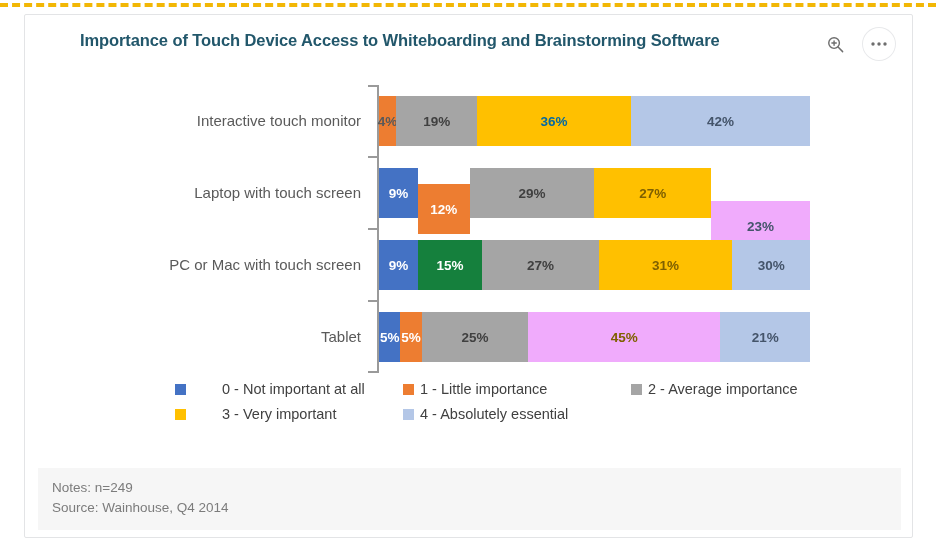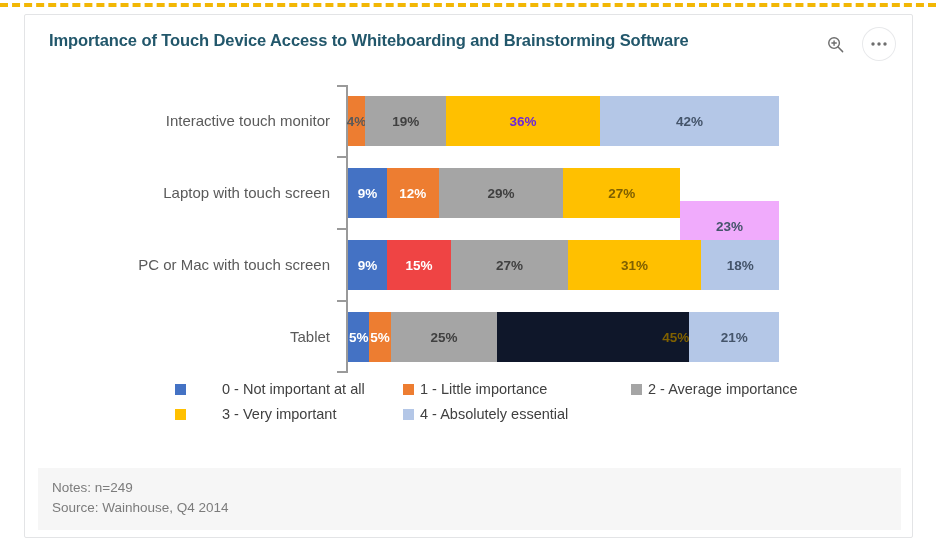--- a/index.html
+++ b/index.html
@@ -23,20 +23,21 @@
   }
 
   .card {
     position: absolute;
     top: 14px; left: 24px;
     width: 889px;
     height: 524px;
     background: #ffffff;
     border: 1px solid #E3E4E6;
     border-radius: 2px;
+    padding-left: 31px;
   }
 
   
   .card-header {
     position: relative;
     height: 56px;
     padding: 16px 0 0 24px;
   }
   .chart-title {
     font-size: 16.5px;
@@ -241,78 +242,78 @@
 
       <div class="rows" id="bar-rows">
           <div class="row-slot">
             <div class="bar">
               <div class="seg" style="width: 4%; background: rgb(237, 125, 49); color: rgb(89, 89, 89);">
                 <span class="seg-label">4%</span>
               </div>
               <div class="seg" style="width: 19%; background: rgb(165, 165, 165); color: rgb(64, 64, 64);">
                 <span class="seg-label">19%</span>
               </div>
-              <div class="seg" style="width: 36%; background: rgb(255, 192, 0); color: #6d28d9;">
+              <div class="seg" style="width: 36%; background: rgb(255, 192, 0); color: #0369a1;">
                 <span class="seg-label">36%</span>
               </div>
               <div class="seg" style="width: 42%; background: rgb(180, 199, 231); color: rgb(68, 84, 106);">
                 <span class="seg-label">42%</span>
               </div>
             </div>
           </div>
           <div class="row-slot">
             <div class="bar">
               <div class="seg" style="width: 9%; background: rgb(68, 114, 196); color: rgb(255, 255, 255);">
                 <span class="seg-label">9%</span>
               </div>
-              <div class="seg" style="width: 12%; background: rgb(237, 125, 49); color: rgb(255, 255, 255);">
+              <div class="seg" style="width: 12%; background: rgb(237, 125, 49); color: rgb(255, 255, 255); margin-top: 16px;">
                 <span class="seg-label">12%</span>
               </div>
               <div class="seg" style="width: 29%; background: rgb(165, 165, 165); color: rgb(64, 64, 64);">
                 <span class="seg-label">29%</span>
               </div>
               <div class="seg" style="width: 27%; background: rgb(255, 192, 0); color: rgb(127, 96, 0);">
                 <span class="seg-label">27%</span>
               </div>
               <div class="seg" style="width: 23%; background: #f0abfc; color: rgb(68, 84, 106); margin-top: 33px;">
                 <span class="seg-label">23%</span>
               </div>
             </div>
           </div>
           <div class="row-slot">
             <div class="bar">
               <div class="seg" style="width: 9%; background: rgb(68, 114, 196); color: rgb(255, 255, 255);">
                 <span class="seg-label">9%</span>
               </div>
-              <div class="seg" style="width: 15%; background: #ef4444; color: rgb(255, 255, 255);">
+              <div class="seg" style="width: 15%; background: #15803d; color: rgb(255, 255, 255);">
                 <span class="seg-label">15%</span>
               </div>
               <div class="seg" style="width: 27%; background: rgb(165, 165, 165); color: rgb(64, 64, 64);">
                 <span class="seg-label">27%</span>
               </div>
               <div class="seg" style="width: 31%; background: rgb(255, 192, 0); color: rgb(127, 96, 0);">
                 <span class="seg-label">31%</span>
               </div>
               <div class="seg" style="width: 18%; background: rgb(180, 199, 231); color: rgb(68, 84, 106);">
-                <span class="seg-label">18%</span>
+                <span class="seg-label">30%</span>
               </div>
             </div>
           </div>
           <div class="row-slot">
             <div class="bar">
               <div class="seg" style="width: 5%; background: rgb(68, 114, 196); color: rgb(255, 255, 255);">
                 <span class="seg-label">5%</span>
               </div>
               <div class="seg" style="width: 5%; background: rgb(237, 125, 49); color: rgb(255, 255, 255);">
                 <span class="seg-label">5%</span>
               </div>
               <div class="seg" style="width: 25%; background: rgb(165, 165, 165); color: rgb(64, 64, 64);">
                 <span class="seg-label">25%</span>
               </div>
-              <div class="seg" style="width: 45%; background: #0f172a; color: rgb(127, 96, 0); justify-content: flex-end;">
+              <div class="seg" style="width: 45%; background: #f0abfc; color: rgb(127, 96, 0);">
                 <span class="seg-label">45%</span>
               </div>
               <div class="seg" style="width: 21%; background: rgb(180, 199, 231); color: rgb(68, 84, 106);">
                 <span class="seg-label">21%</span>
               </div>
             </div>
           </div>
         </div>
     </div>
   </div>

